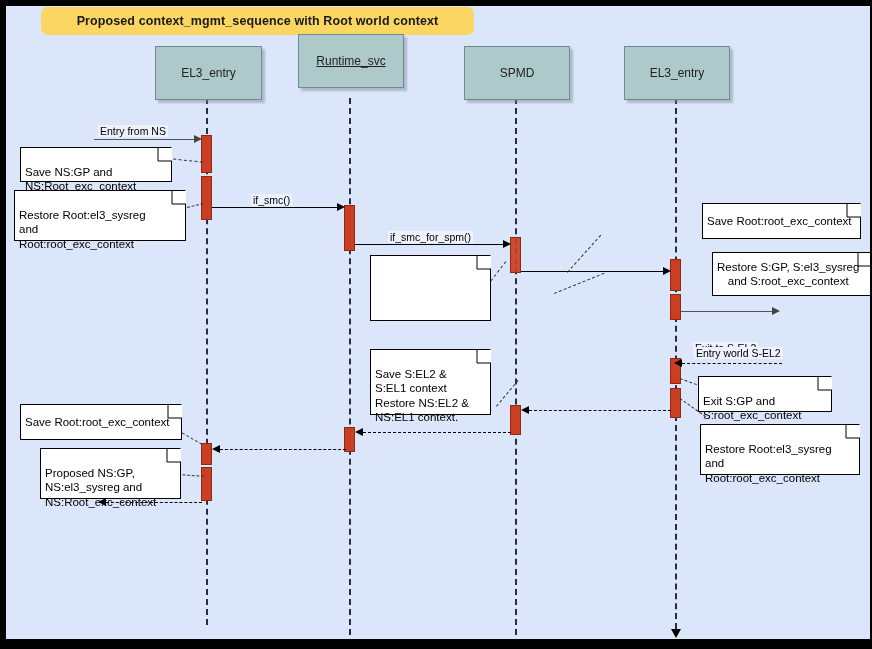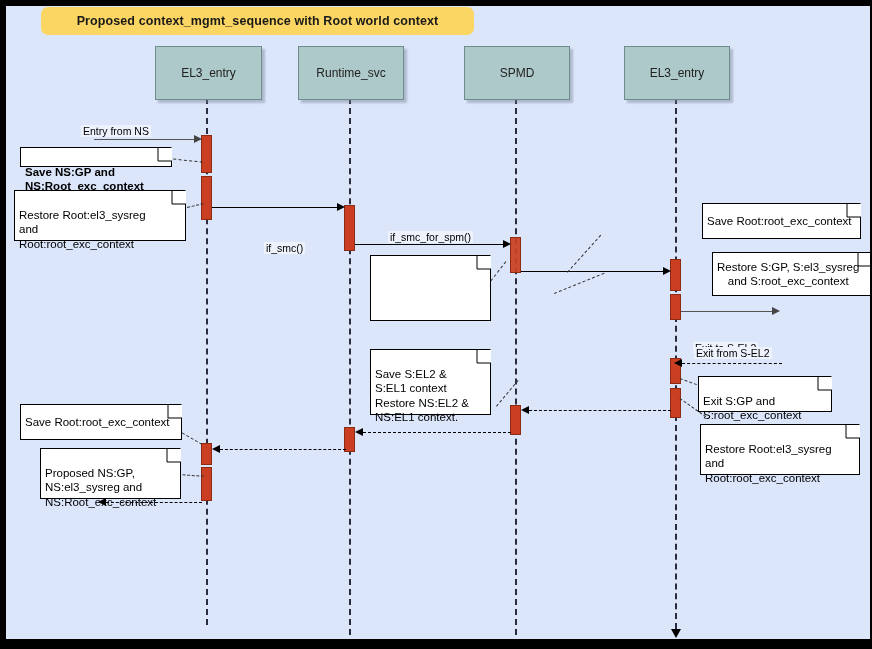--- a/index.html
+++ b/index.html
@@ -49,21 +49,21 @@
 
   <div class="lifeline" style="left:200px;top:92px;height:527px;"></div>
   <div class="lifeline" style="left:343px;top:92px;height:537px;"></div>
   <div class="lifeline" style="left:509px;top:92px;height:537px;"></div>
   <div class="lifeline" style="left:669px;top:92px;height:531px;"></div>
   <div class="arrowD" style="left:665px;top:623px;"></div>
 
   <div class="plbox" style="left:149px;top:40px;width:105px;height:52px;">
     <span>EL3_entry</span>
   </div>
-  <div class="plbox" style="left:292px;top:40px;width:104px;height:52px;">
+  <div class="plbox" style="left:292px;top:28px;width:104px;height:52px;text-decoration:underline;">
     <span>Runtime_svc</span>
   </div>
   <div class="plbox" style="left:458px;top:40px;width:104px;height:52px;">
     <span>SPMD</span>
   </div>
   <div class="plbox" style="left:618px;top:40px;width:104px;height:52px;">
     <span>EL3_entry</span>
   </div>
 
   <div class="act" style="left:195px;top:129px;height:38px;"></div>
@@ -75,40 +75,40 @@
 
   <div class="act" style="left:664px;top:352px;height:26px;"></div>
   <div class="act" style="left:664px;top:382px;height:30px;"></div>
   <div class="act" style="left:504px;top:399px;height:30px;"></div>
   <div class="act" style="left:338px;top:421px;height:25px;"></div>
   <div class="act" style="left:195px;top:437px;height:22px;"></div>
   <div class="act" style="left:195px;top:461px;height:34px;"></div>
 
   <div class="msg gray" style="left:88px;top:133px;width:105px;"></div>
   <div class="arrowR gray" style="left:188px;top:128.5px;"></div>
-  <div class="msglabel" style="left:75px;top:119px;">Entry from NS</div>
+  <div class="msglabel" style="left:92px;top:119px;">Entry from NS</div>
 
   <div class="msg" style="left:206px;top:201px;width:130px;"></div>
   <div class="arrowR" style="left:331px;top:196.5px;"></div>
-  <div class="msglabel" style="left:258px;top:188px;margin-top:48px;">if_smc()</div>
+  <div class="msglabel" style="left:245px;top:188px;">if_smc()</div>
 
   <div class="msg" style="left:349px;top:238px;width:153px;"></div>
   <div class="arrowR" style="left:497px;top:233.5px;"></div>
   <div class="msglabel" style="left:382px;top:225px;">if_smc_for_spm()</div>
 
   <div class="msg" style="left:515px;top:265px;width:147px;"></div>
   <div class="arrowR" style="left:657px;top:260.5px;"></div>
 
   <div class="msg gray" style="left:675px;top:305px;width:96px;"></div>
   <div class="arrowR gray" style="left:766px;top:300.5px;"></div>
   <div class="msglabel" style="left:687px;top:296px;margin-top:40px;">Exit to S-EL2</div>
 
   <div class="msg dash" style="left:676px;top:357px;width:100px;"></div>
   <div class="arrowL" style="left:668px;top:352.5px;"></div>
-  <div class="msglabel" style="left:688px;top:341px;">Exit from S-EL2</div>
+  <div class="msglabel" style="left:688px;top:341px;">Entry world S-EL2</div>
 
   <div class="msg dash" style="left:523px;top:404px;width:142px;"></div>
   <div class="arrowL" style="left:515px;top:399.5px;"></div>
 
   <div class="msg dash" style="left:357px;top:426px;width:148px;"></div>
   <div class="arrowL" style="left:349px;top:421.5px;"></div>
 
   <div class="msg dash" style="left:214px;top:443px;width:126px;"></div>
   <div class="arrowL" style="left:206px;top:438.5px;"></div>
 
@@ -119,21 +119,21 @@
   <div class="link" style="left:172px;top:203px;width:26px;transform:rotate(-13deg);"></div>
   <div class="link" style="left:481px;top:279px;width:30px;transform:rotate(-52deg);"></div>
   <div class="link" style="left:561px;top:266px;width:50px;transform:rotate(-48deg);"></div>
   <div class="link" style="left:548px;top:287px;width:54px;transform:rotate(-22deg);"></div>
   <div class="link" style="left:490px;top:400px;width:34px;transform:rotate(-50deg);"></div>
   <div class="link" style="left:674px;top:372px;width:28px;transform:rotate(20deg);"></div>
   <div class="link" style="left:674px;top:392px;width:32px;transform:rotate(35deg);"></div>
   <div class="link" style="left:172px;top:424px;width:28px;transform:rotate(30deg);"></div>
   <div class="link" style="left:172px;top:468px;width:26px;transform:rotate(4deg);"></div>
 
-  <div class="note" style="left:14px;top:141px;width:152px;height:20px;font-weight:bold;">
+  <div class="note" style="left:14px;top:141px;width:152px;height:35px;">
     <span>Save NS:GP and
 NS:Root_exc_context</span>
     <span class="fold"></span>
     <svg class="foldline" viewBox="0 0 20 20">
       <polyline points="6,0 6,14 20,14" fill="none" stroke="#000" stroke-width="1"></polyline>
     </svg>
   </div>
 
   <div class="note" style="left:8px;top:184px;width:172px;height:51px;">
     <span>Restore Root:el3_sysreg

